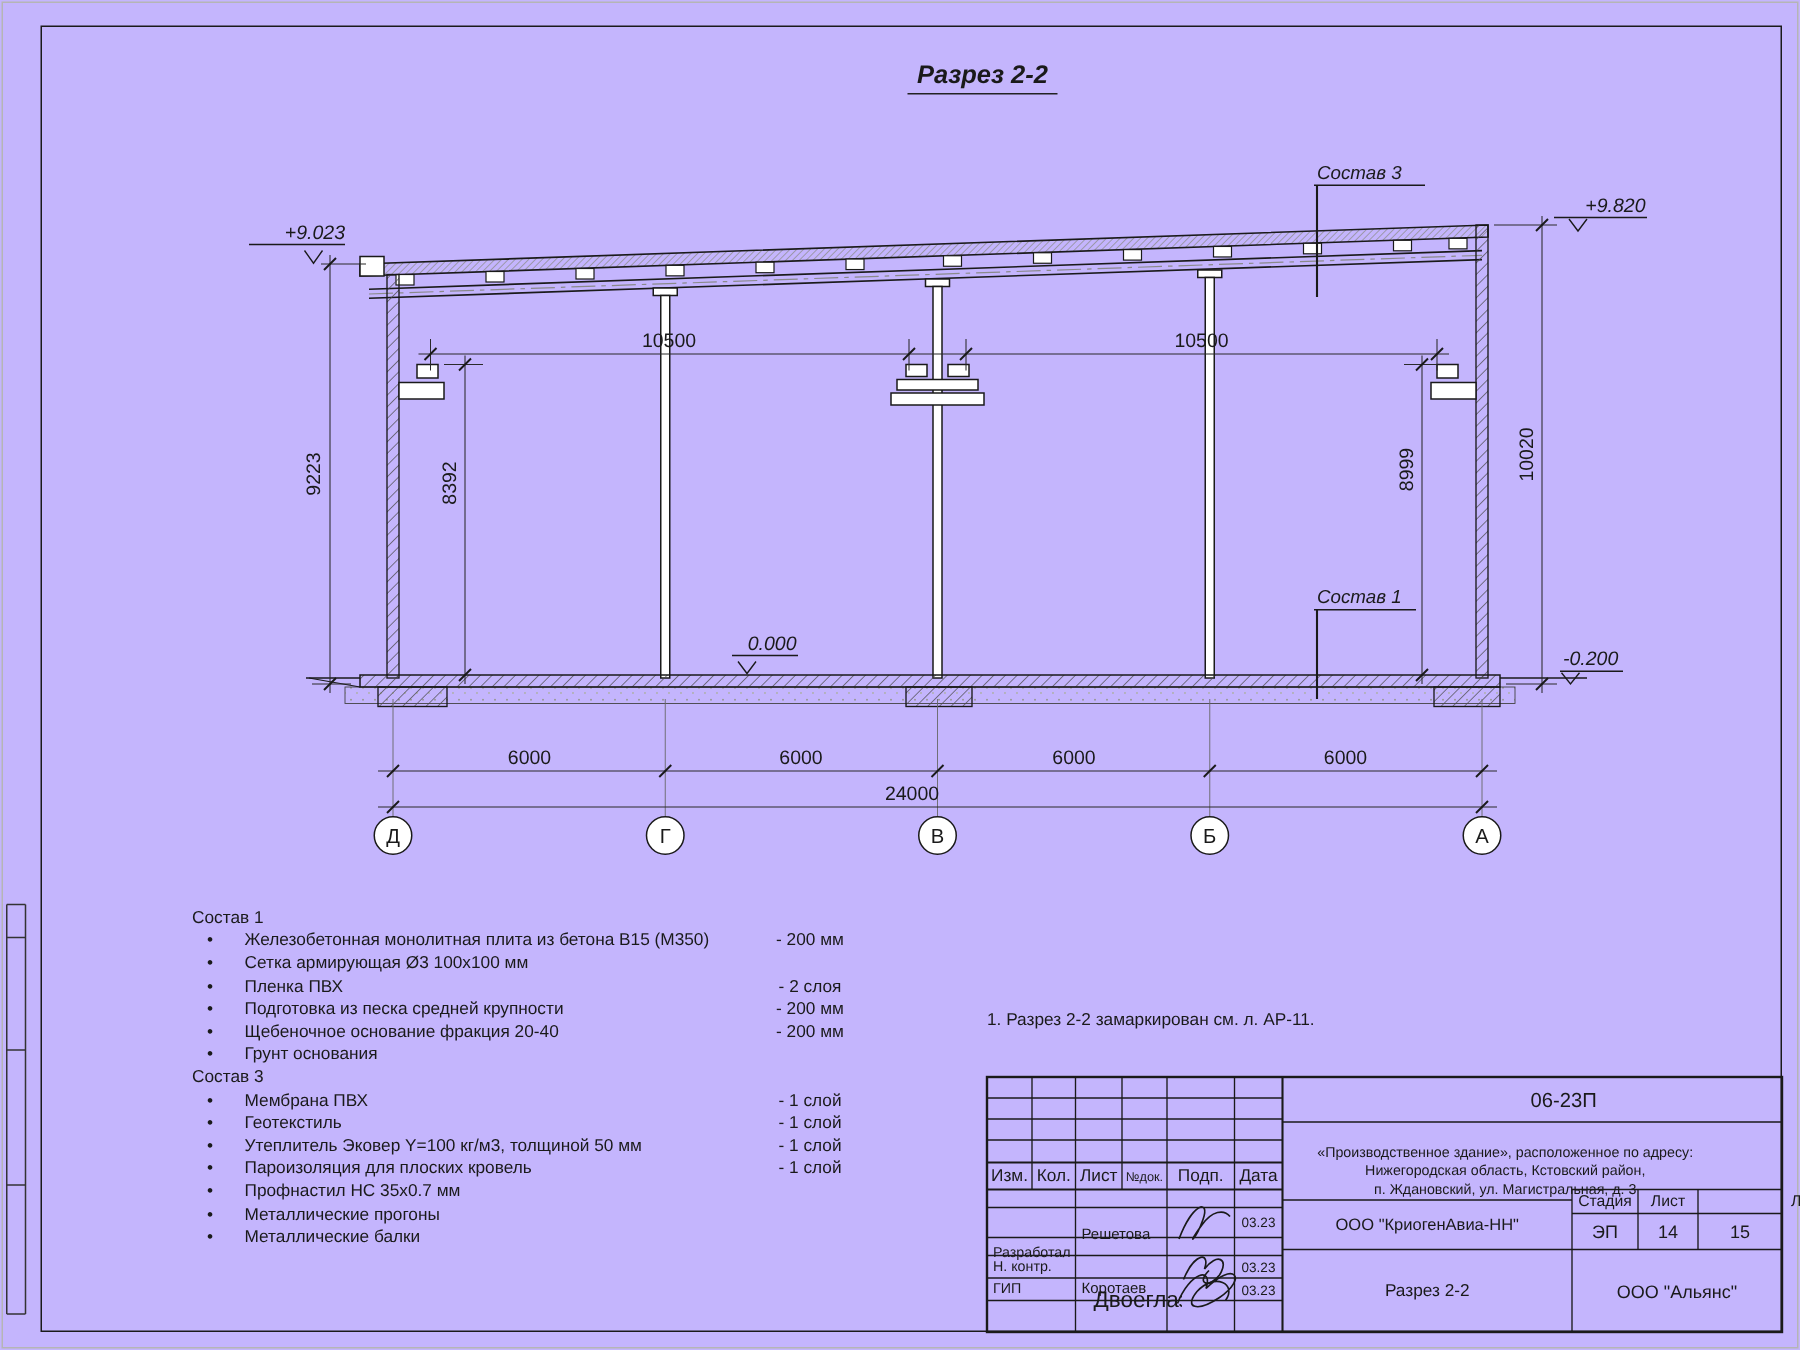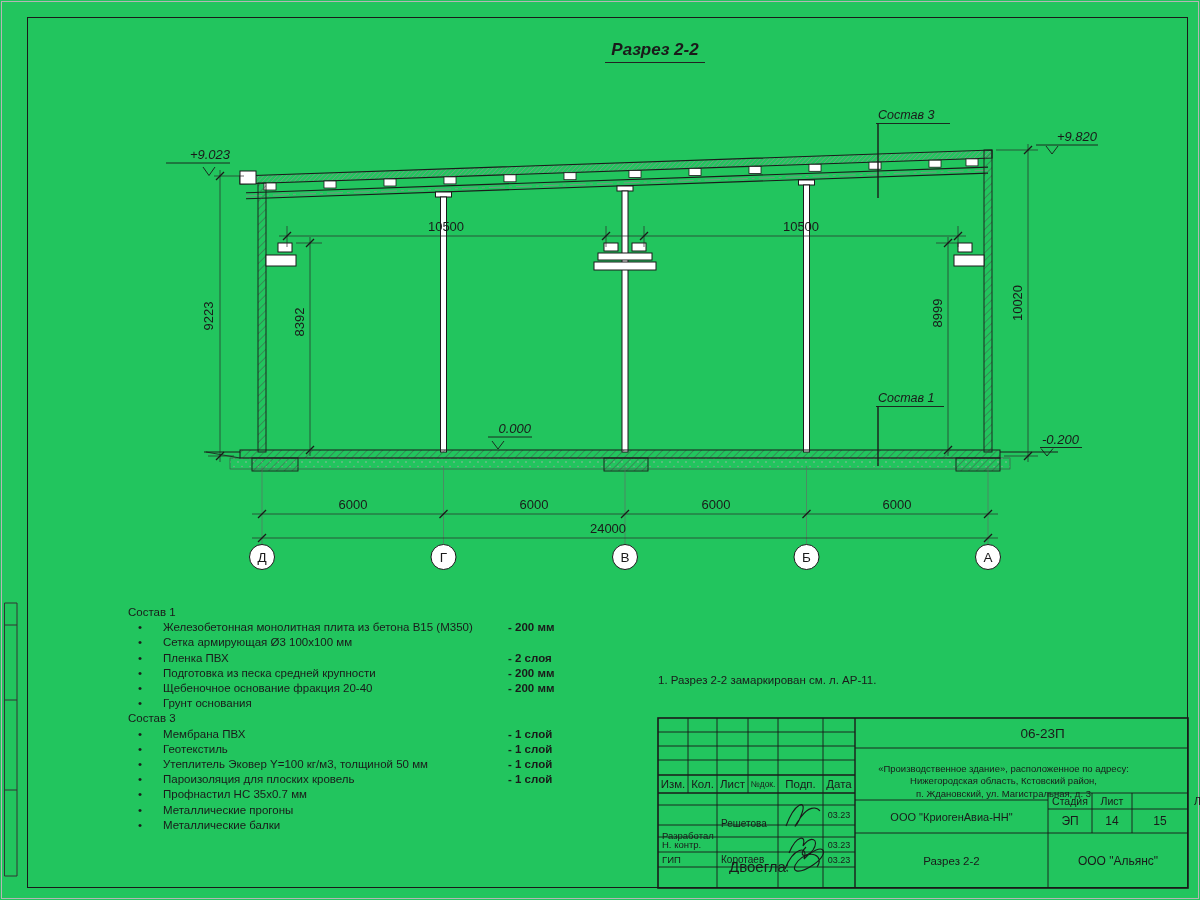--- a/index.html
+++ b/index.html
@@ -1,30 +1,30 @@
 <!DOCTYPE html>
 <html><head>
 <meta charset="utf-8">
 <style>
   html,body{margin:0;padding:0;background:#e8e8e8;}
-  #page{position:relative;width:1200px;height:900px;background:#22c55e;overflow:hidden;
+  #page{position:relative;width:1200px;height:900px;background:#c4b5fd;overflow:hidden;
         font-family:"Liberation Sans",sans-serif;color:#1a1a1a;}
   #sheet-edge{position:absolute;left:1px;top:1px;right:1px;bottom:1px;border:1px solid #b5b5b5;pointer-events:none;}
   #frame{position:absolute;left:27px;top:17px;width:1159px;height:869px;border:1.6px solid #1a1a1a;pointer-events:none;}
   #dwg{position:absolute;left:0;top:0;}
   #title-wrap{position:absolute;left:520px;top:40px;width:270px;text-align:center;}
   #title-wrap span{display:inline-block;font-style:italic;font-weight:600;font-size:17px;
         border-bottom:1.3px solid #222;padding:0 6px 2px 6px;}
   
   #legend{position:absolute;left:128px;top:605px;width:444px;font-size:11.5px;line-height:15.2px;}
   .lg-head{padding-left:0;}
   .lg-row{display:grid;grid-template-columns:35px 1fr 64px;}
   .lg-row .bullet::before{content:"\2022";}
   .lg-row .bullet{padding-left:10px;}
-  .lg-val{text-align:left;white-space:nowrap;font-weight:bold;}
+  .lg-val{text-align:center;white-space:nowrap;}
   #note{position:absolute;left:658px;top:674px;font-size:11.5px;}
   
   .tb{position:absolute;display:flex;align-items:center;justify-content:center;text-align:center;overflow:hidden;}
   .tb.left{justify-content:flex-start;text-align:left;padding-left:3px;}
   .addr{line-height:12.5px;font-size:9.5px;}
 </style>
 </head>
 <body>
 <div id="page">
 

